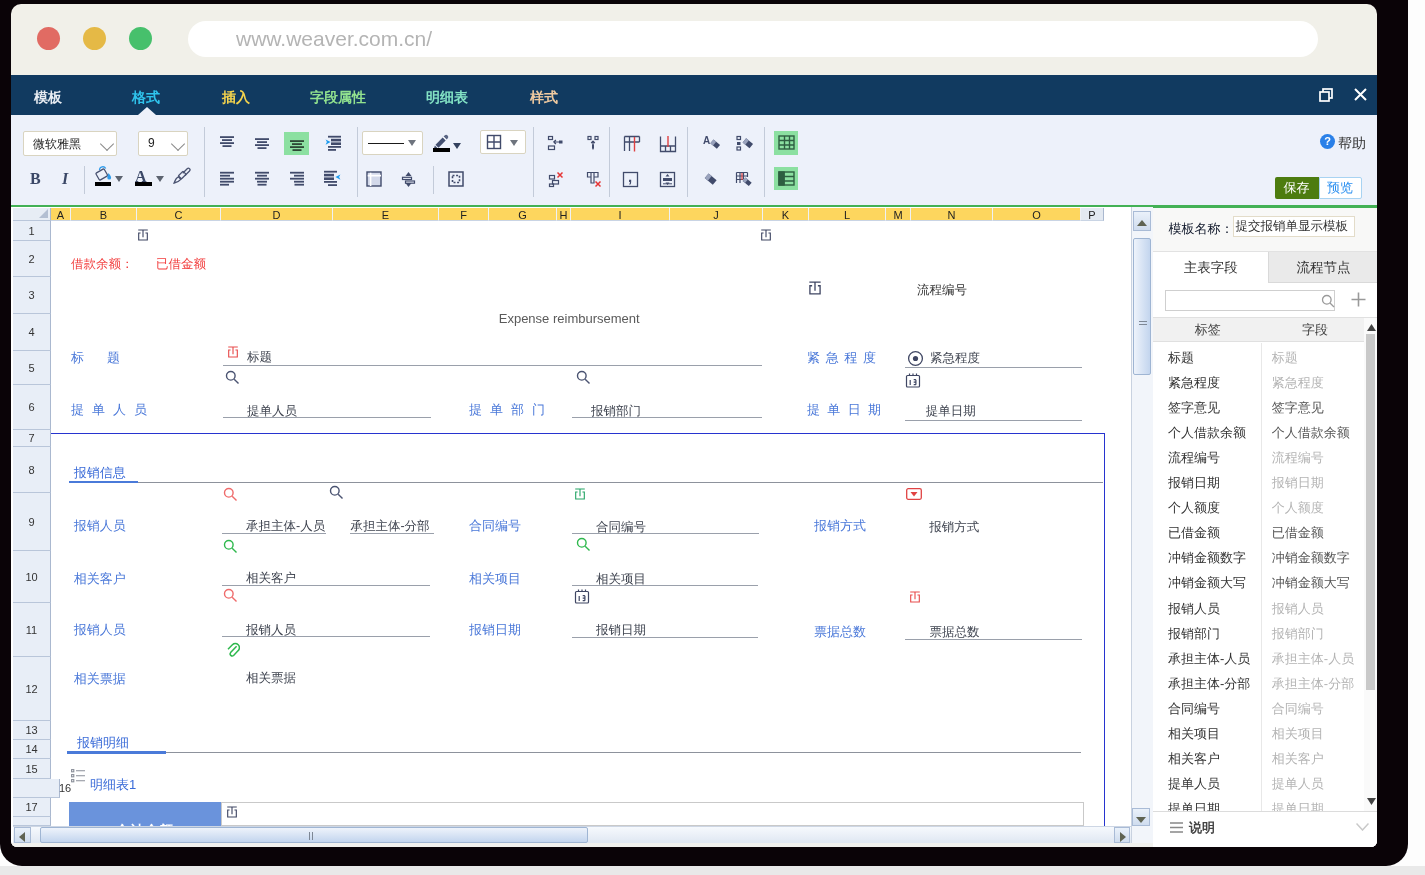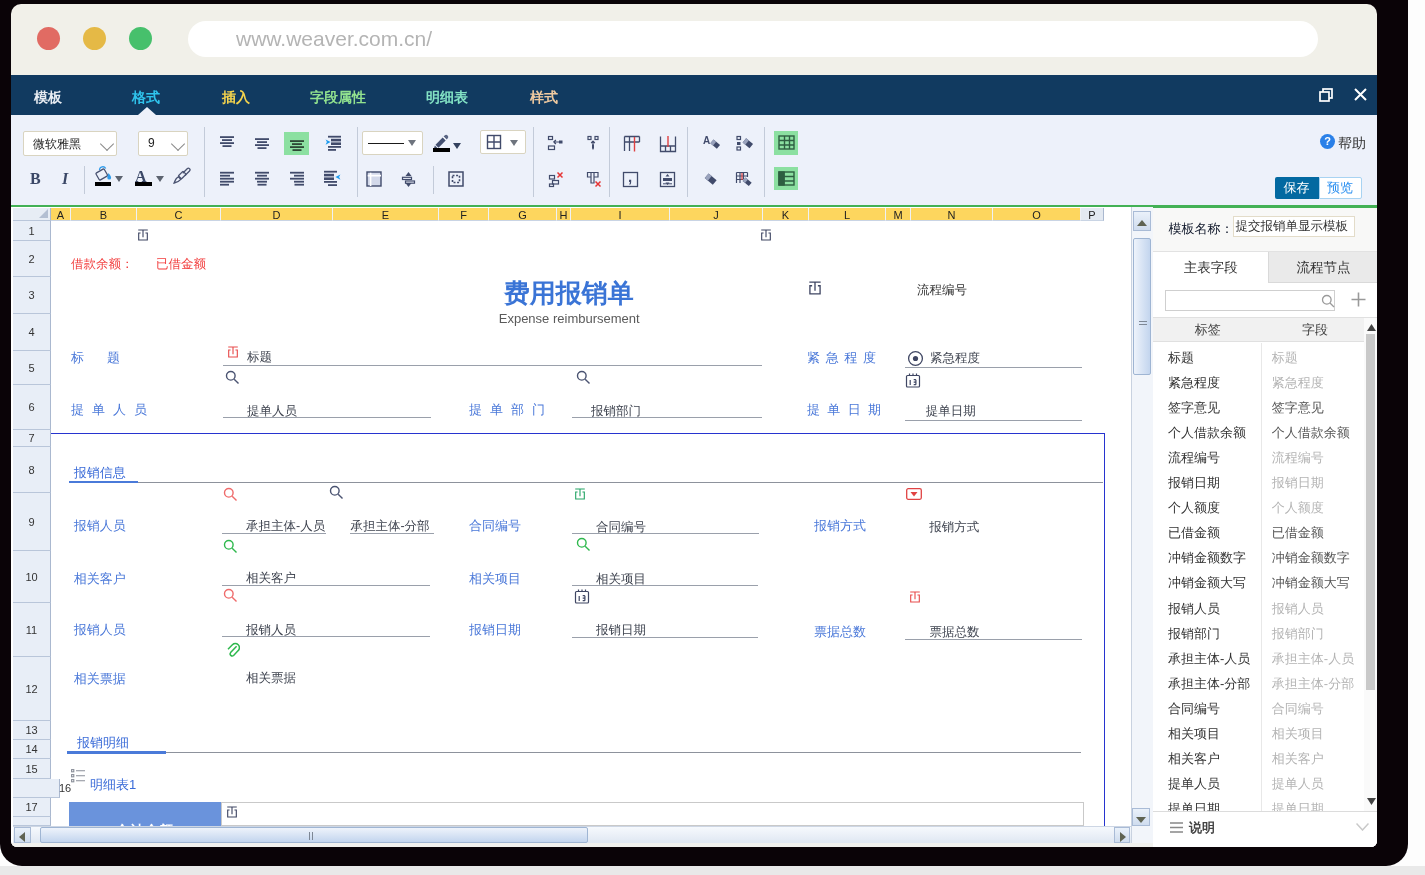--- a/index.html
+++ b/index.html
@@ -271,21 +271,21 @@
     </svg>
     <div class="ab" style="left:762.6px;top:162.7px;width:24.7px;height:23.5px;background:#8ce0a1;"></div>
     <svg class="ab" style="left:766.6px;top:166.7px;" width="17" height="15" viewBox="0 0 17 15" fill="none" stroke="#2e5e41" stroke-width="1.4">
       <rect x="1" y="1" width="15" height="13"></rect>
       <path d="M1 5.5 H16 M1 10 H16 M6 1 V14"></path>
       <rect x="1" y="1" width="5" height="13" fill="#2e5e41"></rect>
     </svg>
 
     <div class="ab" style="left:1309px;top:130px;width:15px;height:15px;border-radius:50%;background:#2a80e8;color:#fff;font-size:11px;font-weight:bold;text-align:center;line-height:15px;">?</div>
     <div class="ab" style="left:1327px;top:130.5px;font-size:14px;color:#333;">帮助</div>
-    <div class="ab" style="left:1263.5px;top:173px;width:44px;height:22px;background:#0369a1;border-radius:2px 0 0 2px;color:#fff;font-size:13px;text-align:center;line-height:22px;">保存</div>
+    <div class="ab" style="left:1263.5px;top:173px;width:44px;height:22px;background:#4d7c0f;border-radius:2px 0 0 2px;color:#fff;font-size:13px;text-align:center;line-height:22px;">保存</div>
     <div class="ab" style="left:1307.5px;top:173px;width:43px;height:22px;background:#fff;border:1px solid #a8d3f2;box-sizing:border-box;border-radius:0 2px 2px 0;color:#2a8ff0;font-size:13px;text-align:center;line-height:20px;">预览</div>
   <div id="gline" class="ab"></div>
   <div id="sheet" class="ab"></div>
   <div class="ab" style="left:2px;top:204px;width:38px;height:13px;background:#e7edf5;border-right:1px solid #aab8cf;border-bottom:1px solid #b9c6da;box-sizing:border-box;">
       <div class="ab" style="right:2px;bottom:2px;width:0;height:0;border-left:9px solid transparent;border-bottom:9px solid #b3bfd2;"></div>
     </div>
   <div class="ab colh" style="left:40px;width:20px;">A</div>
   <div class="ab colh" style="left:60px;width:66px;">B</div>
   <div class="ab colh" style="left:126px;width:84px;">C</div>
   <div class="ab colh" style="left:210px;width:112px;">D</div>
@@ -321,21 +321,20 @@
   <div class="ab rowh" style="top:813px;height:9px;"></div>
 
   <svg class="ab" style="color:#3f4663;left:124px;top:223px;" width="16" height="15" viewBox="0 0 16 16" fill="none" stroke="currentColor" stroke-width="1.2">
       <path d="M2.9 3.2 H13.1 M8 3.2 V11 M5.4 6.4 H3.4 V13.8 H12.6 V6.4 H10.6"></path>
     </svg>
   <svg class="ab" style="color:#3f4663;left:747px;top:223px;" width="16" height="15" viewBox="0 0 16 16" fill="none" stroke="currentColor" stroke-width="1.2">
       <path d="M2.9 3.2 H13.1 M8 3.2 V11 M5.4 6.4 H3.4 V13.8 H12.6 V6.4 H10.6"></path>
     </svg>
   <div class="ab" style="left:60px;top:251.5px;font-size:12.5px;color:#f23c3c;">借款余额：</div>
   <div class="ab" style="left:145px;top:251.5px;font-size:12.5px;color:#f23c3c;">已借金额</div>
-  <div class="ab" style="left:427.7px;top:272px;width:260px;text-align:center;font-size:26px;font-weight:bold;color:#3a74d6;">费用报销单</div>
   <div class="ab" style="left:428.2px;top:306.5px;width:260px;text-align:center;font-size:13px;color:#5a5a5a;">Expense reimbursement</div>
   <svg class="ab" style="color:#3f4663;left:796px;top:276px;transform:scale(1.18);" width="16" height="15" viewBox="0 0 16 16" fill="none" stroke="currentColor" stroke-width="1.2">
       <path d="M2.9 3.2 H13.1 M8 3.2 V11 M5.4 6.4 H3.4 V13.8 H12.6 V6.4 H10.6"></path>
     </svg>
   <div class="ab" style="left:906px;top:277.5px;font-size:12.5px;color:#333;">流程编号</div>
 
   <div class="ab blab jlab" style="left:60px;top:344.5px;width:49px;">标题</div>
   <svg class="ab" style="color:#3f4663;left:214px;top:340px;color:#e84c4c;" width="16" height="15" viewBox="0 0 16 16" fill="none" stroke="currentColor" stroke-width="1.2">
       <path d="M2.9 3.2 H13.1 M8 3.2 V11 M5.4 6.4 H3.4 V13.8 H12.6 V6.4 H10.6"></path>
     </svg>

